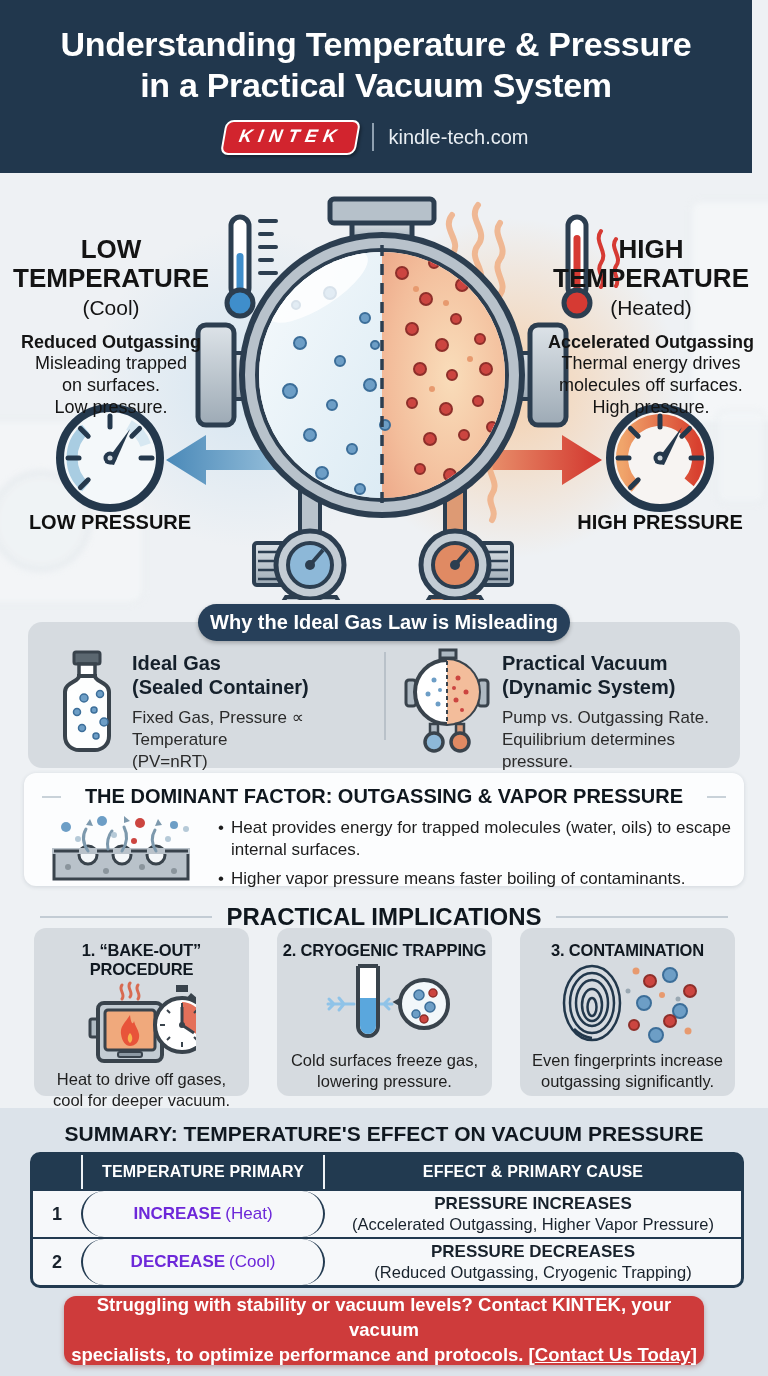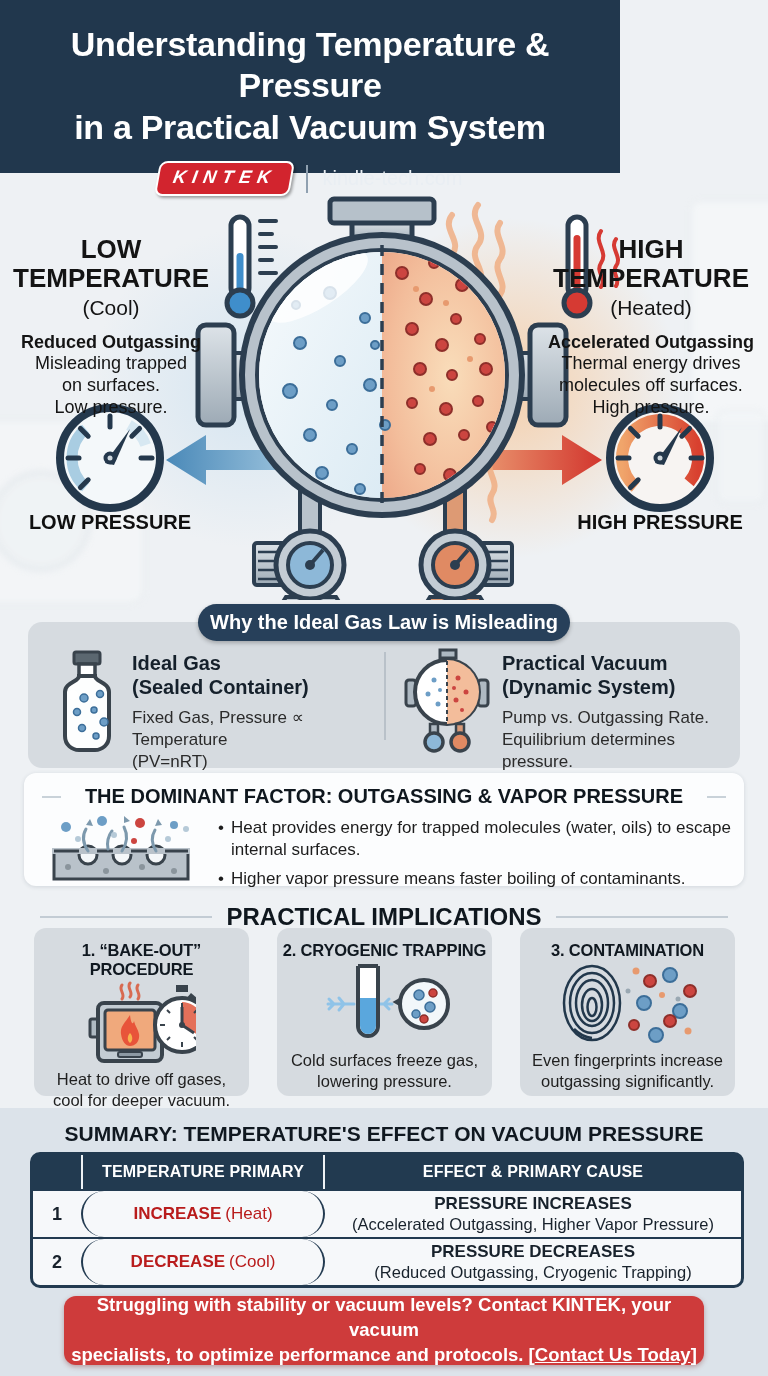--- a/index.html
+++ b/index.html
@@ -3,21 +3,21 @@
 <meta charset="utf-8">
 <style>
   html,body{margin:0;padding:0;}
   .page{position:relative;width:768px;height:1376px;background:#eef1f4;font-family:"Liberation Sans",sans-serif;overflow:hidden;}
   .lower-bg{position:absolute;left:0;top:1108px;width:768px;height:268px;background:#dce3ea;}
 
   
   .bgshape{position:absolute;filter:blur(3px);opacity:.6;}
 
   
-  .header{position:absolute;left:0;top:0;width:620px;height:173px;background:#21374d;}
+  .header{position:absolute;left:0;top:0;width:752px;height:173px;background:#21374d;}
   .title{margin:0;padding-top:24px;text-align:center;color:#ffffff;font-size:34px;font-weight:700;line-height:1.22;letter-spacing:-.3px;}
   .brand-row{display:flex;justify-content:center;align-items:center;gap:14px;margin-top:13px;}
   .badge{background:#d2242e;transform:skewX(-10deg);border:2.5px solid #ffffff;border-radius:8px;padding:4px 14px 6px;box-shadow:2px 2px 3px rgba(0,0,0,.35);}
   .badge span{display:inline-block;color:#ffffff;font-weight:700;font-style:italic;font-size:18px;letter-spacing:6px;}
   .brand-divider{width:2px;height:28px;background:#8fa0b0;}
   .site{color:#e9eef3;font-size:20px;}
 
   
   .temp-block{position:absolute;text-align:center;color:#141414;}
   .temp-title{font-size:26px;font-weight:800;line-height:1.12;}
@@ -57,21 +57,21 @@
   
   .sum-title{position:absolute;left:0;top:1122px;width:768px;text-align:center;font-size:21px;font-weight:800;color:#101820;}
   .table{position:absolute;left:30px;top:1152px;width:708px;border:3px solid #223a50;border-radius:10px;overflow:hidden;background:#223a50;display:flex;flex-direction:column;}
   .thead{display:flex;height:34px;background:#223a50;color:#ffffff;}
   .th{display:flex;align-items:center;justify-content:center;font-size:16px;font-weight:700;letter-spacing:.2px;}
   .th1{width:48px;}
   .th2{width:240px;border-left:2px solid #eef2f5;border-right:2px solid #eef2f5;}
   .th3{flex:1;}
   .trow{display:flex;height:46px;background:#f6f8fa;border-top:2px solid #223a50;}
   .td1{width:48px;display:flex;align-items:center;justify-content:center;font-weight:700;font-size:18px;color:#18222c;}
-  .td2{width:240px;border-left:2px solid #223a50;border-right:2px solid #223a50;display:flex;align-items:center;justify-content:center;font-size:17px;color:#b91c1c;border-radius:23px;}
+  .td2{width:240px;border-left:2px solid #223a50;border-right:2px solid #223a50;display:flex;align-items:center;justify-content:center;font-size:17px;color:#6d28d9;border-radius:23px;}
   .td2 b{margin-right:4px;}
   .td3{flex:1;display:flex;flex-direction:column;align-items:center;justify-content:center;font-size:16.5px;line-height:1.22;color:#18222c;}
   .td3 b{font-size:17px;}
 
   
   .cta{position:absolute;left:64px;top:1296px;width:640px;height:69px;background:#ce3b3b;border-radius:12px;display:flex;align-items:center;justify-content:center;box-shadow:0 2px 5px rgba(120,30,30,.35);}
   .cta-text{color:#ffffff;font-size:18.5px;font-weight:700;text-align:center;line-height:1.35;}
   .cta-link{text-decoration:underline;cursor:pointer;}
 </style>
 </head>

